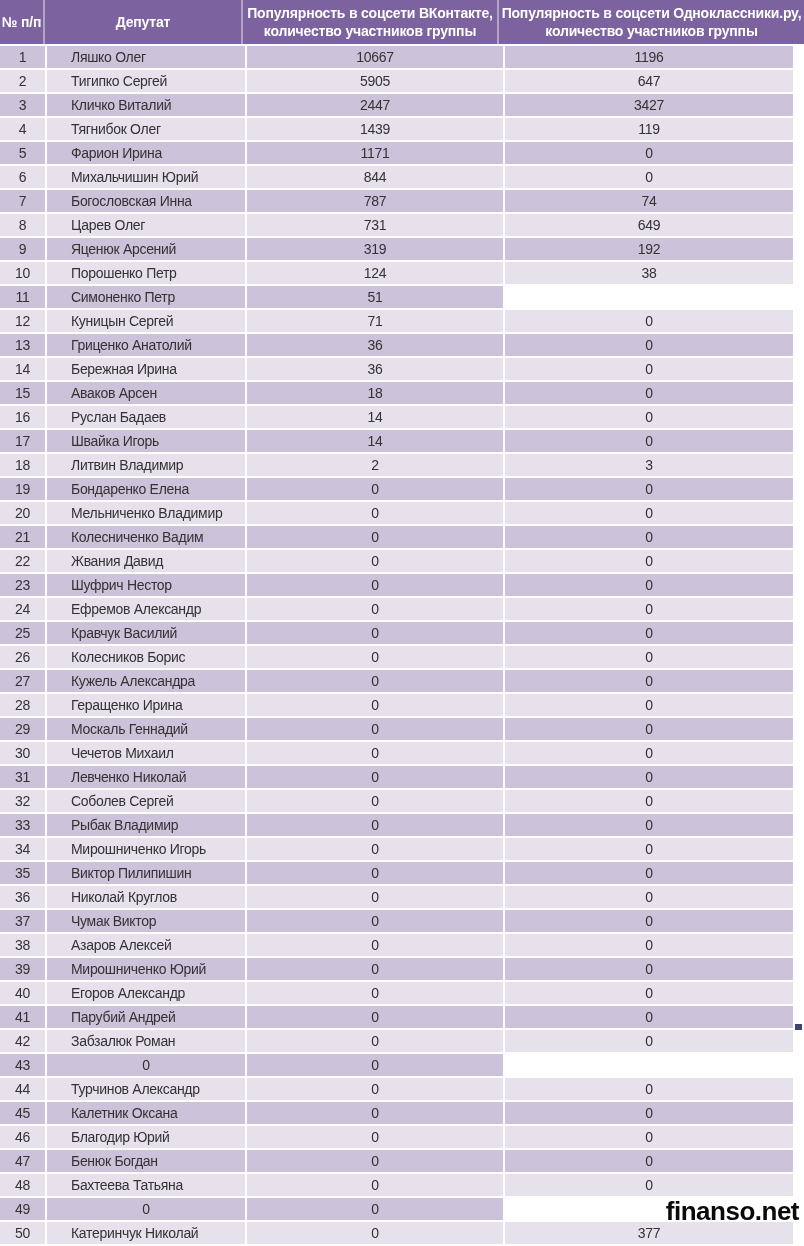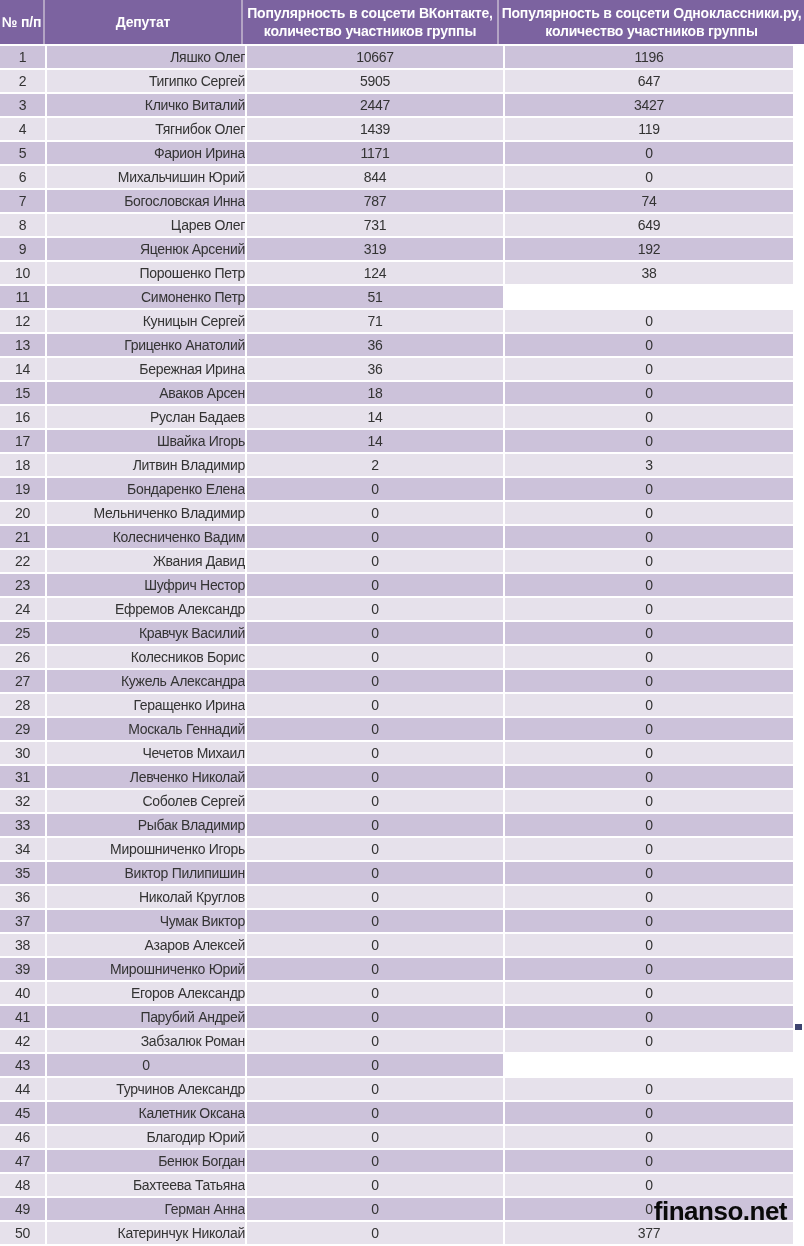--- a/index.html
+++ b/index.html
@@ -55,27 +55,27 @@
     font-size: 14px;
     letter-spacing: -0.3px;
     line-height: 22px;
     color: var(--body-text, #333333);
     white-space: nowrap;
     overflow: hidden;
   }
   .row.odd  .cell { background: var(--row-dark, #ccc2da); }
   .row.even .cell { background: var(--row-light, #e6e1eb); }
   .c-num  { text-align: center; }
-  .c-name { padding-left: 24px; text-align: right; }
+  .c-name { padding-left: 24px; }
   .c-val  { text-align: center; }
   
   .watermark {
     position: absolute;
     top: 1196px;
-    right: 17px;
+    right: 5px;
     font-size: 26px;
     font-weight: bold;
     letter-spacing: -0.5px;
     color: var(--watermark, #0a0a0a);
     z-index: 5;
     margin-left: 8px;
   }
   .corner-artifact {
     position: absolute;
     right: 2px;
@@ -390,21 +390,20 @@
         <div class="cell c-val">0</div>
       </div>
       <div class="row even">
         <div class="cell c-num">48</div>
         <div class="cell c-name">Бахтеева Татьяна</div>
         <div class="cell c-val">0</div>
         <div class="cell c-val">0</div>
       </div>
       <div class="row odd">
         <div class="cell c-num">49</div>
-        <div class="cell c-name">Герман Анна</div>
         <div class="cell c-val">0</div>
         <div class="cell c-val">0</div>
       </div>
       <div class="row even">
         <div class="cell c-num">50</div>
         <div class="cell c-name">Катеринчук Николай</div>
         <div class="cell c-val">0</div>
         <div class="cell c-val">377</div>
       </div>
     </div>

